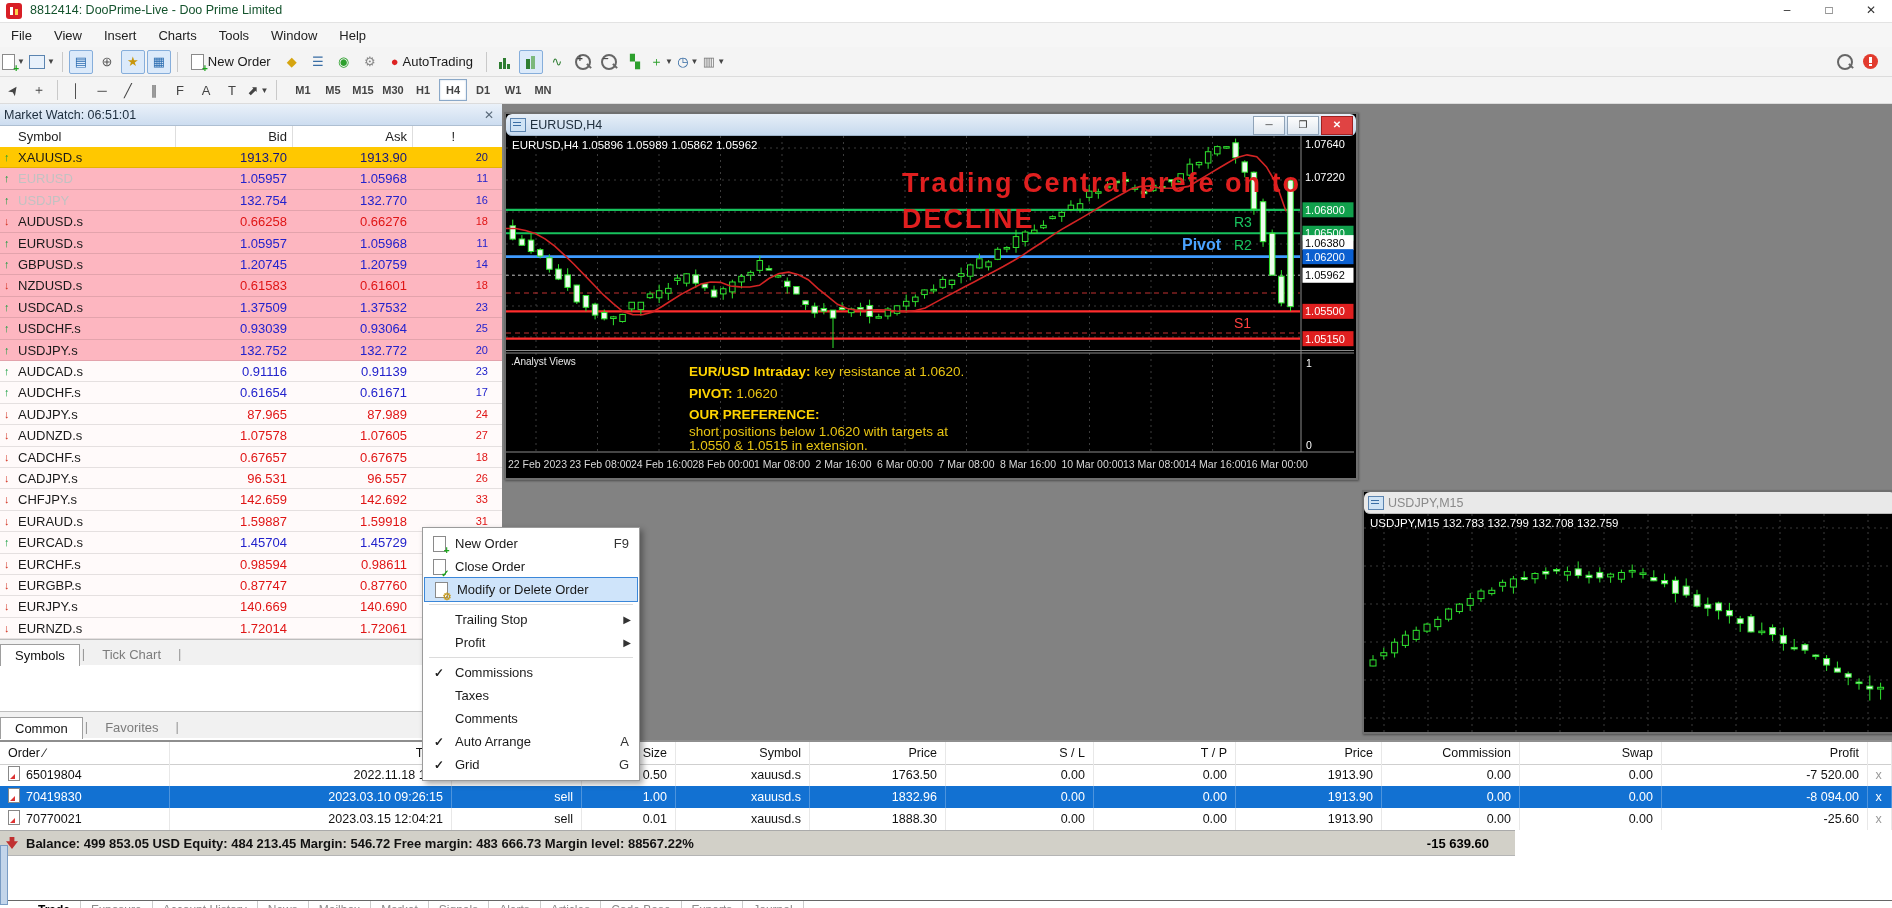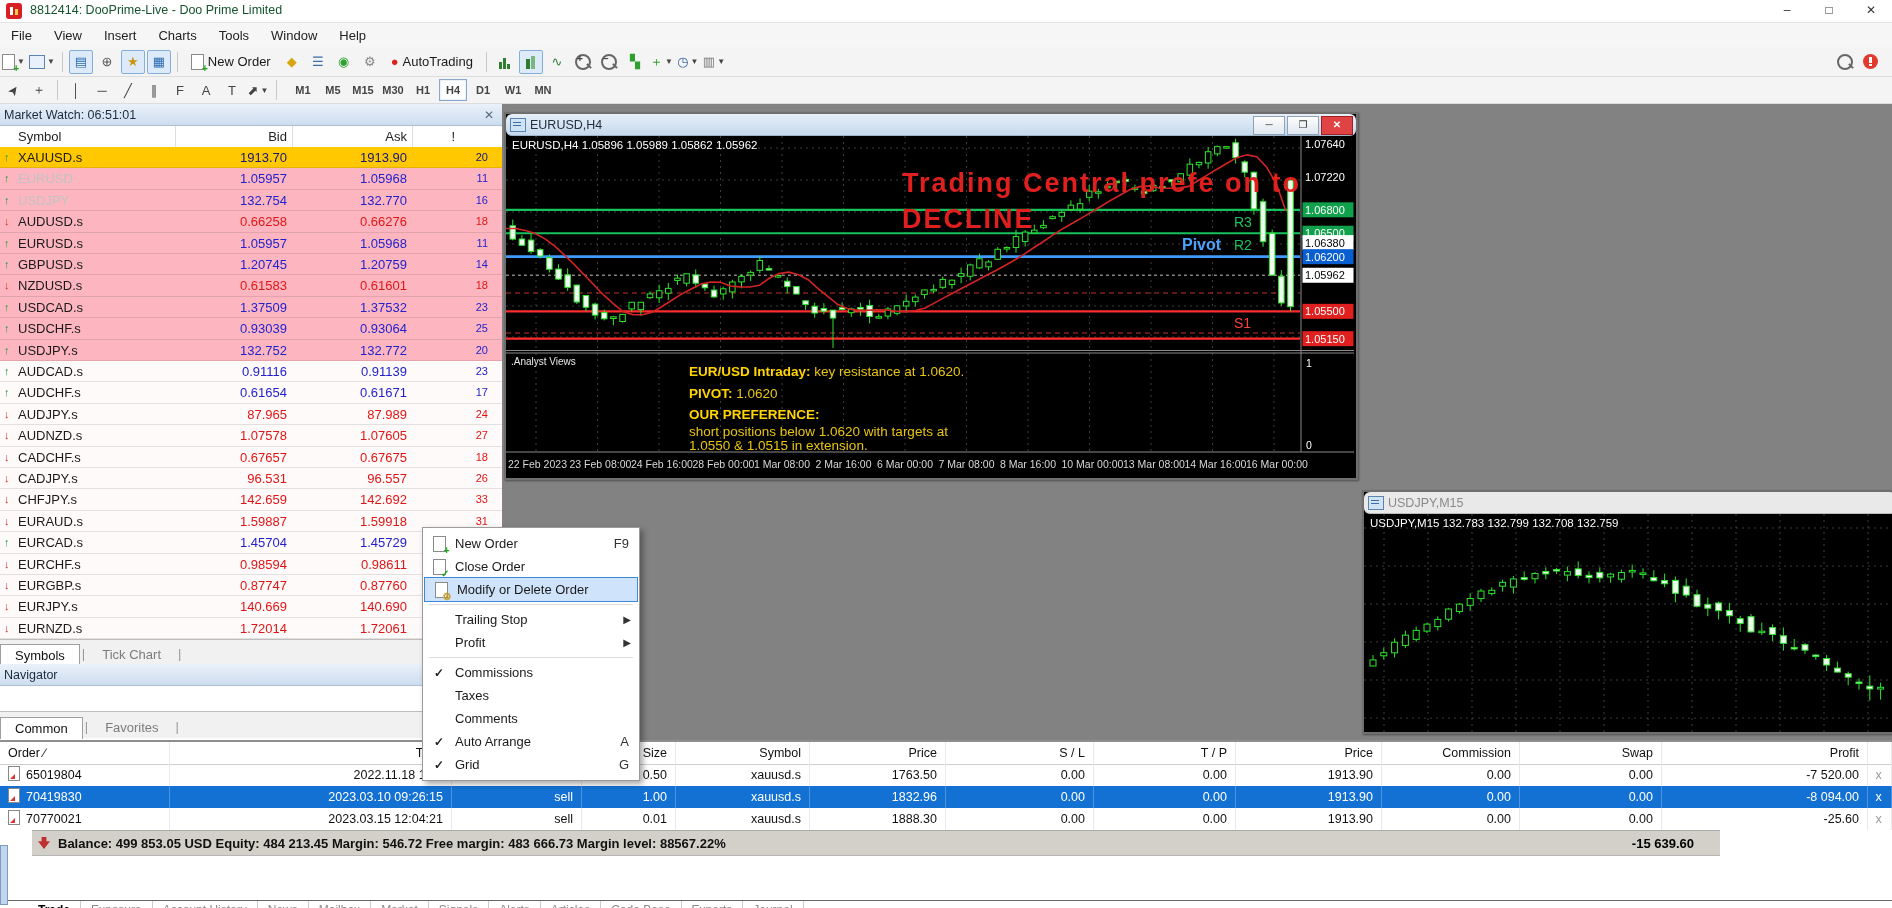--- a/index.html
+++ b/index.html
@@ -93,21 +93,21 @@
   .term-grid{display:grid;grid-template-columns:170px 282px 130px 94px 134px 136px 148px 142px 146px 138px 142px 206px 24px;}
   .term-header{position:absolute;left:0;top:0;width:1892px;height:22px;border-bottom:1px solid #cfcfcf;}
   .tcell{height:22px;line-height:22px;font-size:12.5px;padding-right:8px;text-align:right;border-right:1px solid #e8e8e8;box-sizing:border-box;white-space:nowrap;overflow:hidden;}
   .tcell.first{text-align:left;padding-left:8px;}
   .torder-row{position:absolute;left:0;width:1892px;height:22px;}
   .torder-row .tcell{color:#111;}
   .torder-row.sel{background:#1271d2;}
   .torder-row.sel .tcell{color:#fff;border-right-color:rgba(255,255,255,.25);}
   .doc-ic{display:inline-block;width:10px;height:13px;background:#fff;border:1px solid #888;position:relative;vertical-align:-2px;margin-right:6px;}
   .doc-ic:after{content:"";position:absolute;left:1px;bottom:1px;width:0;height:0;border-left:5px solid transparent;border-bottom:5px solid #d33;}
-  .balance-bar{position:absolute;left:0;top:88px;width:1688px;height:24px;background:#d2d0c8;border-top:1px solid #aaa;border-bottom:1px solid #b5b5b5;display:flex;align-items:center;margin-left:32px;}
+  .balance-bar{position:absolute;left:0;top:88px;width:1515px;height:24px;background:#d2d0c8;border-top:1px solid #aaa;border-bottom:1px solid #b5b5b5;display:flex;align-items:center;}
   .bal-ic{width:12px;height:12px;background:#c03030;margin:0 8px 0 6px;clip-path:polygon(50% 100%,0 35%,30% 35%,30% 0,70% 0,70% 35%,100% 35%);}
   .bal-text{font-weight:bold;font-size:13px;color:#111;}
   .bal-total{position:absolute;right:26px;font-weight:bold;font-size:13px;color:#000000;}
   .term-tabs{position:absolute;left:0;top:158px;width:1892px;height:10px;overflow:hidden;border-top:1px solid #666;background:#fff;}
   .term-tabs-inner{display:flex;gap:0;padding-left:28px;}
   .ttab{font-size:12px;color:#8a8a8a;padding:2px 10px;white-space:nowrap;border-right:1px solid #ccc;}
   .ttab.active{color:#000;font-weight:bold;}
   .v-scroll{left:0;top:845px;width:8px;height:60px;background:#c3d5ea;border:1px solid #7a9cc4;box-sizing:border-box;}
 </style>
 </head>
@@ -453,23 +453,20 @@
           <span class="ask val-red">1.72061</span>
           <span class="spr val-red"></span>
         </div>
       </div>
     <div class="panel-tabs" id="mwTabs" style="top:535px;height:25px;">
         <span class="ptab active">Symbols</span>
         <span class="ptab-sep">|</span>
         <span class="ptab">Tick Chart</span>
         <span class="ptab-sep">|</span>
       </div>
-    <div class="caption" style="top:560px;">
-      <span>Navigator</span>
-    </div>
     <div class="panel-tabs" id="navTabs" style="top:607px;height:26px;">
         <span class="ptab active">Common</span>
         <span class="ptab-sep">|</span>
         <span class="ptab">Favorites</span>
         <span class="ptab-sep">|</span>
       </div>
   </div>
 
   <div class="abs workspace">
 

